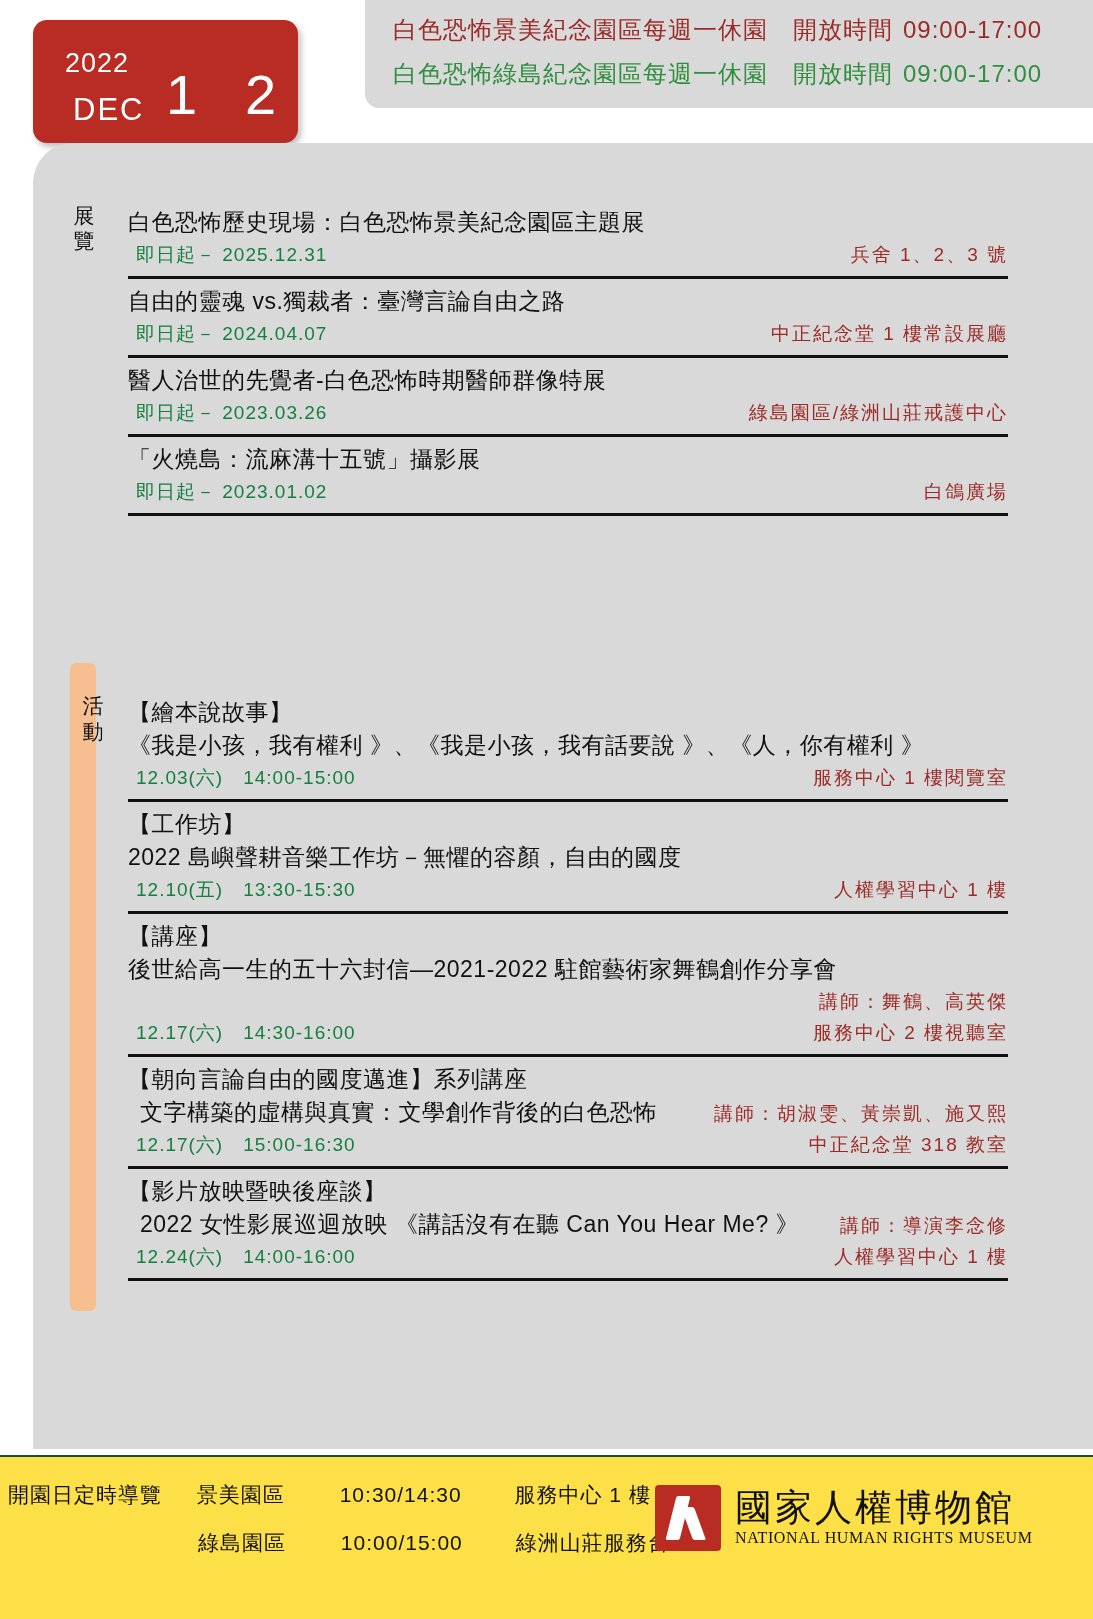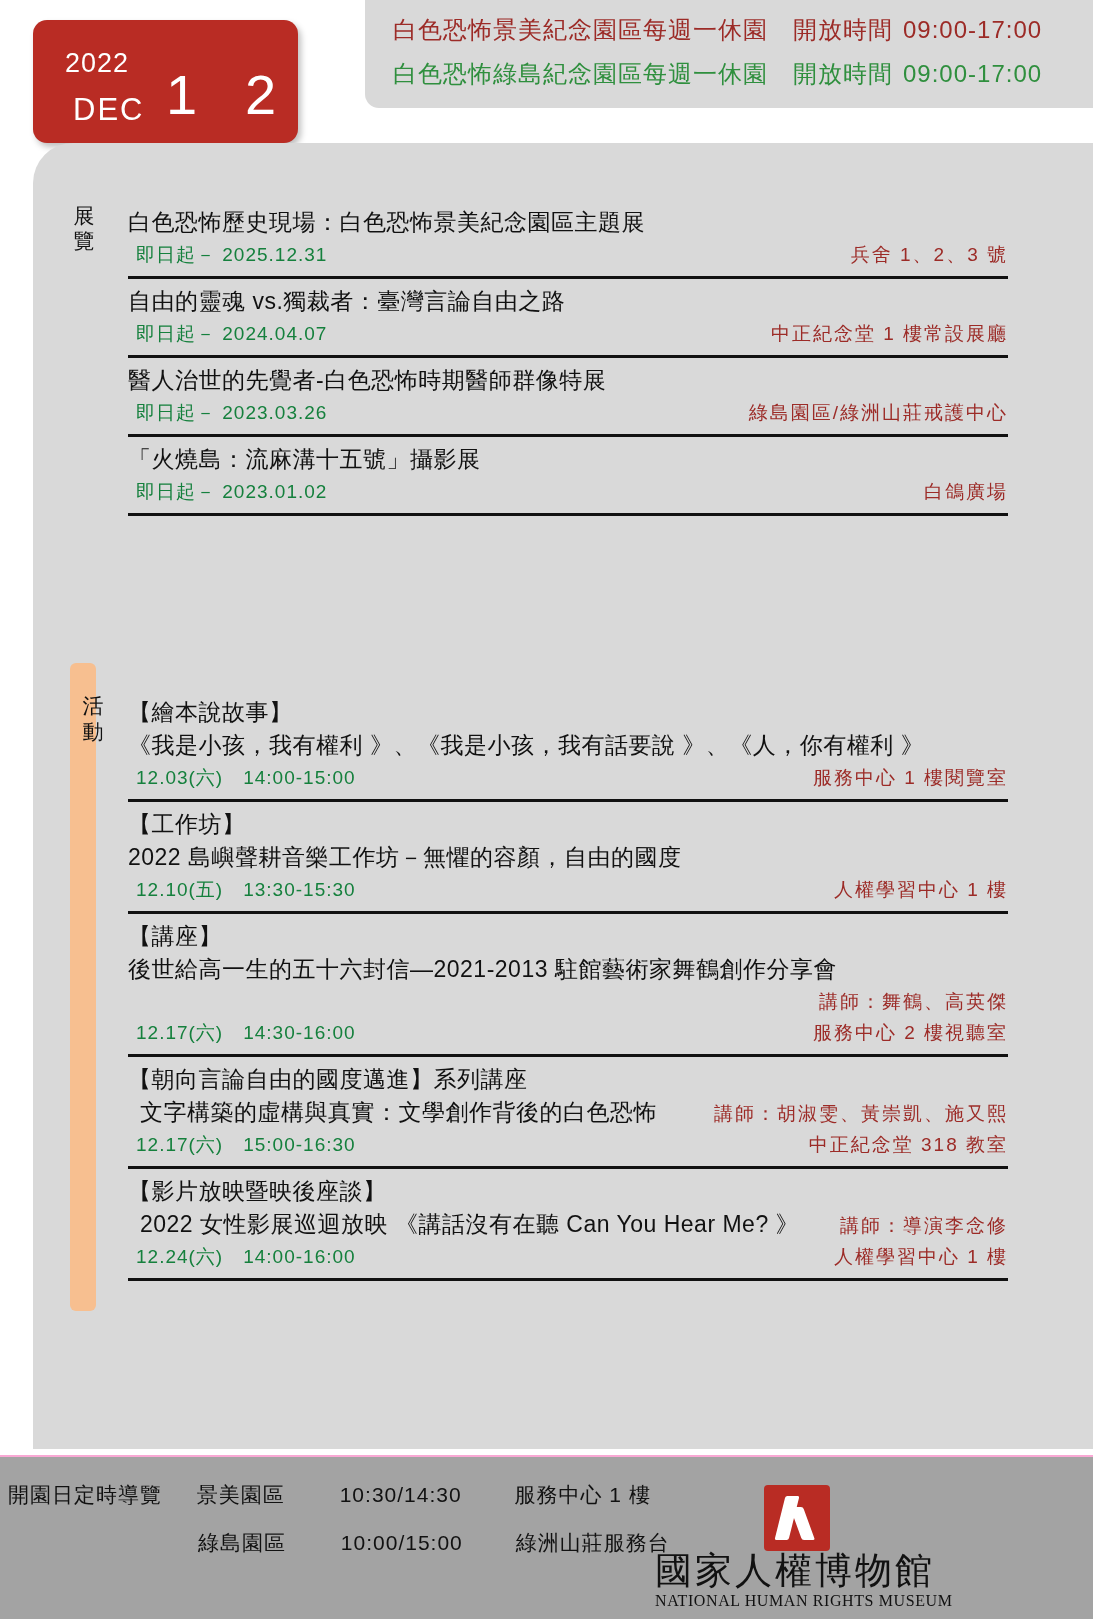--- a/index.html
+++ b/index.html
@@ -181,22 +181,22 @@
     margin-left: 12px;
   }
 
   
   .footer {
     position: absolute;
     left: 0;
     top: 1455px;
     width: 1093px;
     height: 164px;
-    background: #a3a3a3;
-    border-top: 2px solid #f9a8d4;
+    background: #fde047;
+    border-top: 2px solid #14532d;
   }
   .footer-line {
     position: absolute;
     font-size: 21px;
     letter-spacing: 1px;
     color: #111;
     white-space: nowrap;
   }
   .footer-line.l1 { left: 8px;  top: 24px; }
   .footer-line.l2 { left: 198px; top: 72px; }
@@ -204,21 +204,20 @@
   .f-park  { display: inline-block; width: 136px; }
   .f-time  { display: inline-block; width: 168px; }
   .f-place { display: inline-block; }
 
   .logo-wrap {
     position: absolute;
     left: 655px;
     top: 28px;
     display: flex;
     align-items: center;
-    flex-direction: column;
   }
   .logo-mark {
     width: 66px; height: 66px;
     background: #b92c24;
     border-radius: 4px;
     position: relative;
     margin-right: 14px;
     flex: none;
   }
   .logo-mark::before {
@@ -340,21 +339,21 @@
       <div class="entry-title">【工作坊】</div>
       <div class="entry-sub">2022 島嶼聲耕音樂工作坊－無懼的容顏，自由的國度</div>
       <div class="entry-row">
         <div class="entry-date">12.10(五)　13:30-15:30</div>
         <div class="entry-place">人權學習中心 1 樓</div>
       </div>
     </div>
 
     <div class="entry">
       <div class="entry-title">【講座】</div>
-      <div class="entry-sub">後世給高一生的五十六封信—2021-2013 駐館藝術家舞鶴創作分享會</div>
+      <div class="entry-sub">後世給高一生的五十六封信—2021-2022 駐館藝術家舞鶴創作分享會</div>
       <div class="entry-speaker">講師：舞鶴、高英傑</div>
       <div class="entry-row">
         <div class="entry-date">12.17(六)　14:30-16:00</div>
         <div class="entry-place">服務中心 2 樓視聽室</div>
       </div>
     </div>
 
     <div class="entry">
       <div class="entry-title">【朝向言論自由的國度邁進】系列講座</div>
       <div class="row-between">

